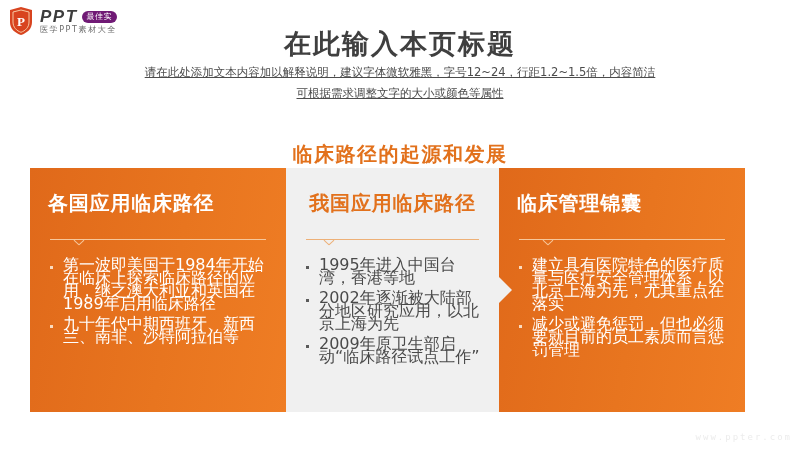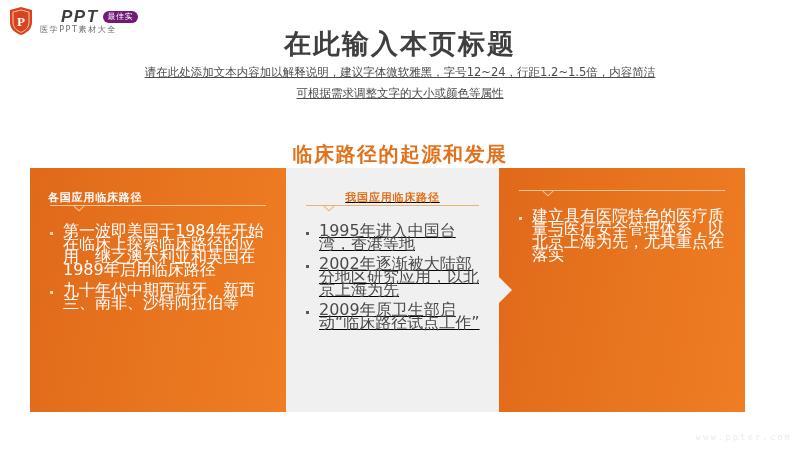--- a/index.html
+++ b/index.html
@@ -32,21 +32,20 @@
   .logo-text { display: flex; flex-direction: column; gap: 1px; }
   .logo-row1 { display: flex; align-items: center; gap: 4px; }
   .logo-ppt {
     font-size: 17px;
     font-weight: bold;
     color: #3d3d3d;
     letter-spacing: 1.5px;
     line-height: 1;
     font-style: italic;
     font-family: "Liberation Sans", sans-serif;
-    margin-left: 21px;
   }
   .logo-badge {
     background: #701a75;
     color: #ffffff;
     font-size: 8px;
     padding: 2px 5px 2px 5px;
     border-radius: 7px;
     line-height: 1;
     letter-spacing: 0.5px;
     white-space: nowrap;
@@ -128,21 +127,20 @@
     transform: translateY(-50%);
     width: 0; height: 0;
     border-top: 13px solid transparent;
     border-bottom: 13px solid transparent;
     border-left: 13px solid #e9761f;
     z-index: 3;
   }
   .panel-2 {
     width: 213px;
     background: #f0f0f0;
-    text-decoration: underline;
   }
   .panel-2-notch {
     position: absolute;
     left: 0;
     top: 50%;
     transform: translateY(-50%);
     width: 0; height: 0;
     border-top: 13px solid transparent;
     border-bottom: 13px solid transparent;
     border-left: 13px solid #f0f0f0;
@@ -159,25 +157,25 @@
     top: 50%;
     transform: translateY(-50%);
     width: 0; height: 0;
     border-top: 14px solid transparent;
     border-bottom: 14px solid transparent;
     border-left: 14px solid #f0f0f0;
     z-index: 5;
   }
 
   .panel-head {
-    font-size: 11px;
+    font-size: 20px;
     font-weight: bold;
     letter-spacing: 0.8px;
     font-family: "DejaVu Sans", sans-serif;
-    margin-bottom: 0;
+    margin-bottom: 22px;
     white-space: nowrap;
   }
   .panel-1 .panel-head, .panel-3 .panel-head { color: #ffffff; }
   .panel-2 .panel-head { color: #e2711c; text-align: center; }
 
   .divider {
     position: relative;
     height: 9px;
     margin-bottom: 10px;
   }
@@ -294,24 +292,26 @@
     </div>
     <ul class="bullets">
       <li>1995年进入中国台湾，香港等地</li>
       <li>2002年逐渐被大陆部分地区研究应用，以北京上海为先</li>
       <li>2009年原卫生部启动“临床路径试点工作”</li>
     </ul>
   </div>
 
   <div class="panel panel-3">
     <div class="panel-3-notch"></div>
+    <div class="panel-head">临床管理锦囊</div>
     <div class="divider">
       <div class="line"></div>
         <div class="notch"></div>
     </div>
     <ul class="bullets">
       <li>建立具有医院特色的医疗质量与医疗安全管理体系，以北京上海为先，尤其重点在落实</li>
+      <li>减少或避免惩罚，但也必须要就目前的员工素质而言惩罚管理</li>
     </ul>
   </div>
 
 </div>
 
 <div class="watermark">www.ppter.com</div>
 
 </body></html>

